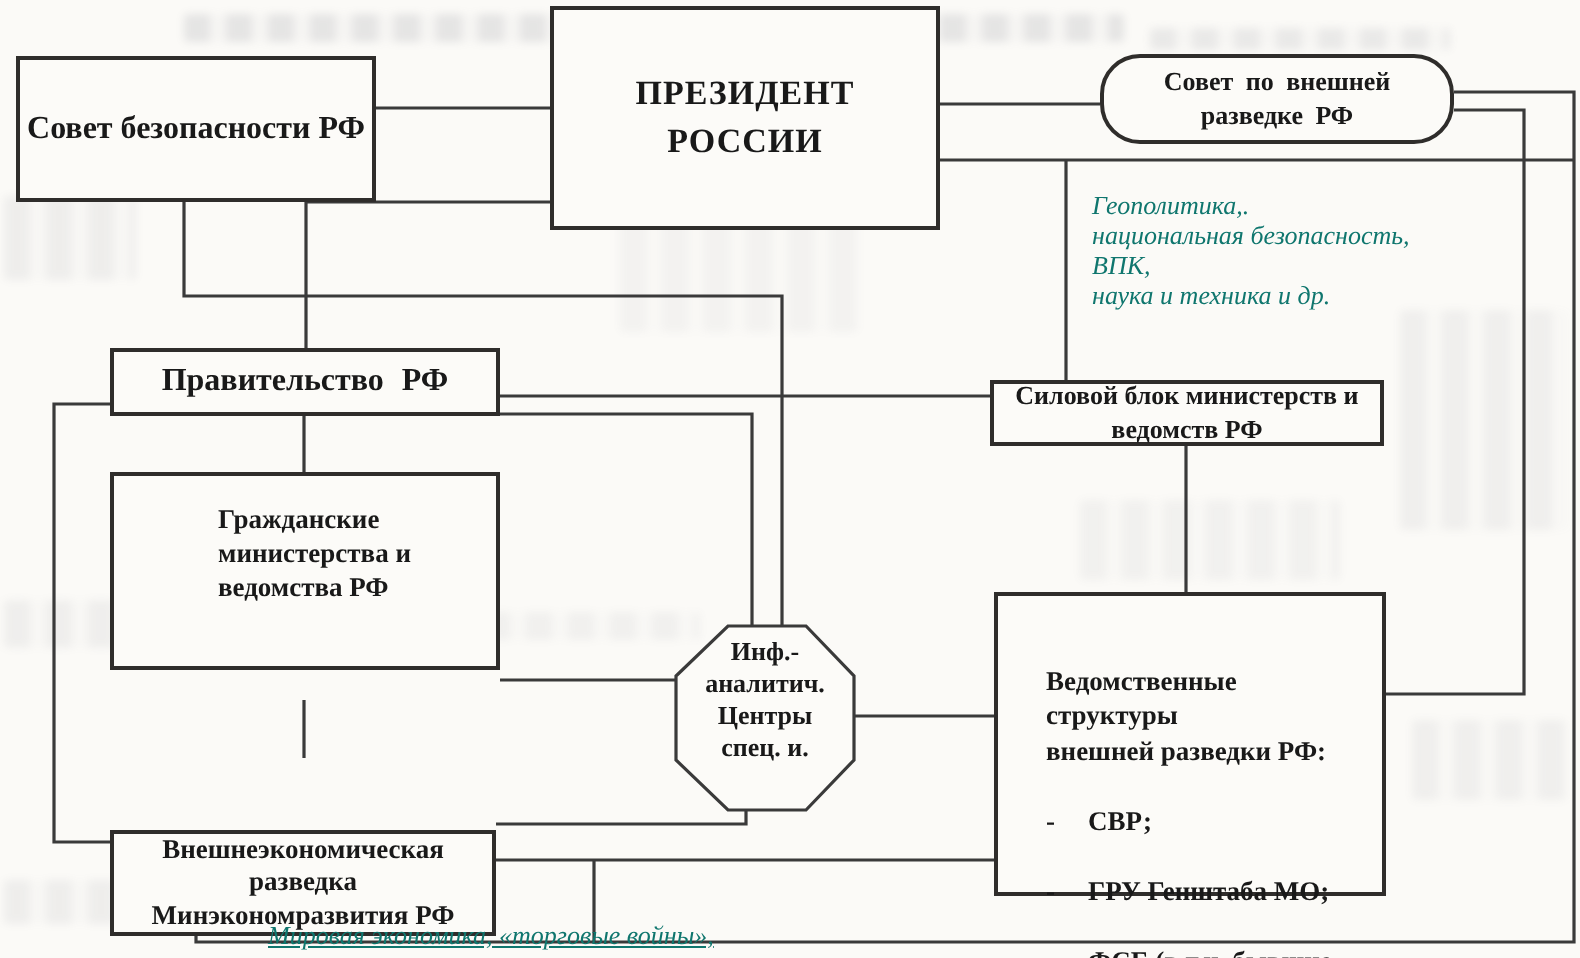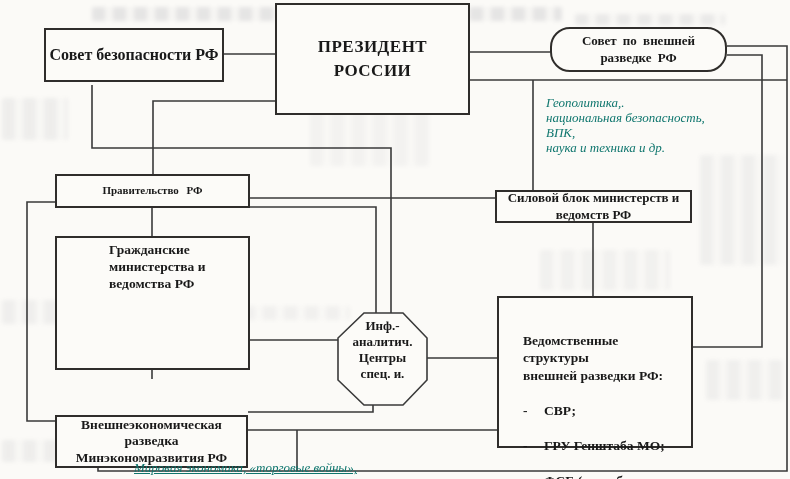--- a/index.html
+++ b/index.html
@@ -4,25 +4,25 @@
 <style>
   html,body{margin:0;padding:0;background:#e8e6e2;}
   #page{position:relative;width:790px;height:479px;background:#fbfaf7;overflow:hidden;
         font-family:"Liberation Serif","DejaVu Serif",serif;color:#191919;}
   svg.wires{position:absolute;left:0;top:0;z-index:1;}
   .box{position:absolute;box-sizing:border-box;border:2px solid #2f2d2b;background:#fcfbf8;
        display:flex;align-items:center;justify-content:center;text-align:center;
        font-weight:bold;white-space:pre-line;z-index:2;line-height:1.25;}
   .rounded{border-radius:20px;font-size:13px;word-spacing:3px;}
   #president-box{left:275px;top:3px;width:195px;height:112px;font-size:17px;letter-spacing:.5px;line-height:1.4;}
-  #security-council-box{left:8px;top:28px;width:180px;height:54px;margin-left:36px;}
+  #security-council-box{left:8px;top:28px;width:180px;height:73px;}
   #foreign-intel-council-box{left:550px;top:27px;width:177px;height:45px;line-height:1.3;}
-  #government-box{left:55px;top:174px;width:195px;height:34px;font-size:11px;word-spacing:5px;}
-  #civil-ministries-box{left:55px;top:236px;width:195px;height:134px;align-items:flex-start;
-      justify-content:flex-start;text-align:left;padding:4px 0 0 52px;font-size:13.5px;}
+  #government-box{left:55px;top:174px;width:195px;height:34px;font-size:16px;word-spacing:5px;}
+  #civil-ministries-box{left:55px;top:236px;width:195px;height:99px;align-items:flex-start;
+      justify-content:flex-start;text-align:left;padding:14px 0 0 52px;font-size:13.5px;}
   #foreign-econ-box{left:55px;top:379px;width:193px;height:53px;font-size:13.5px;line-height:1.2;margin-top:36px;}
   #power-bloc-box{left:495px;top:190px;width:197px;height:33px;font-size:13px;line-height:1.3;}
   #agency-box{left:497px;top:296px;width:196px;height:152px;display:block;text-align:left;
       padding:16px 6px 0 24px;font-size:13.5px;line-height:1.3;border-width:2.5px;}
   #agency-box .vrow{display:flex;}
   #agency-box .dash{width:21px;flex:0 0 21px;}
   .octagon-label{position:absolute;left:338px;top:318px;width:89px;z-index:2;text-align:center;
       font-weight:bold;font-size:13px;line-height:1.22;white-space:pre-line;}
   .note{position:absolute;z-index:2;font-style:italic;font-size:13px;white-space:pre-line;color:#0f766e;}
   #note-geopolitics{left:546px;top:95px;line-height:15px;}

